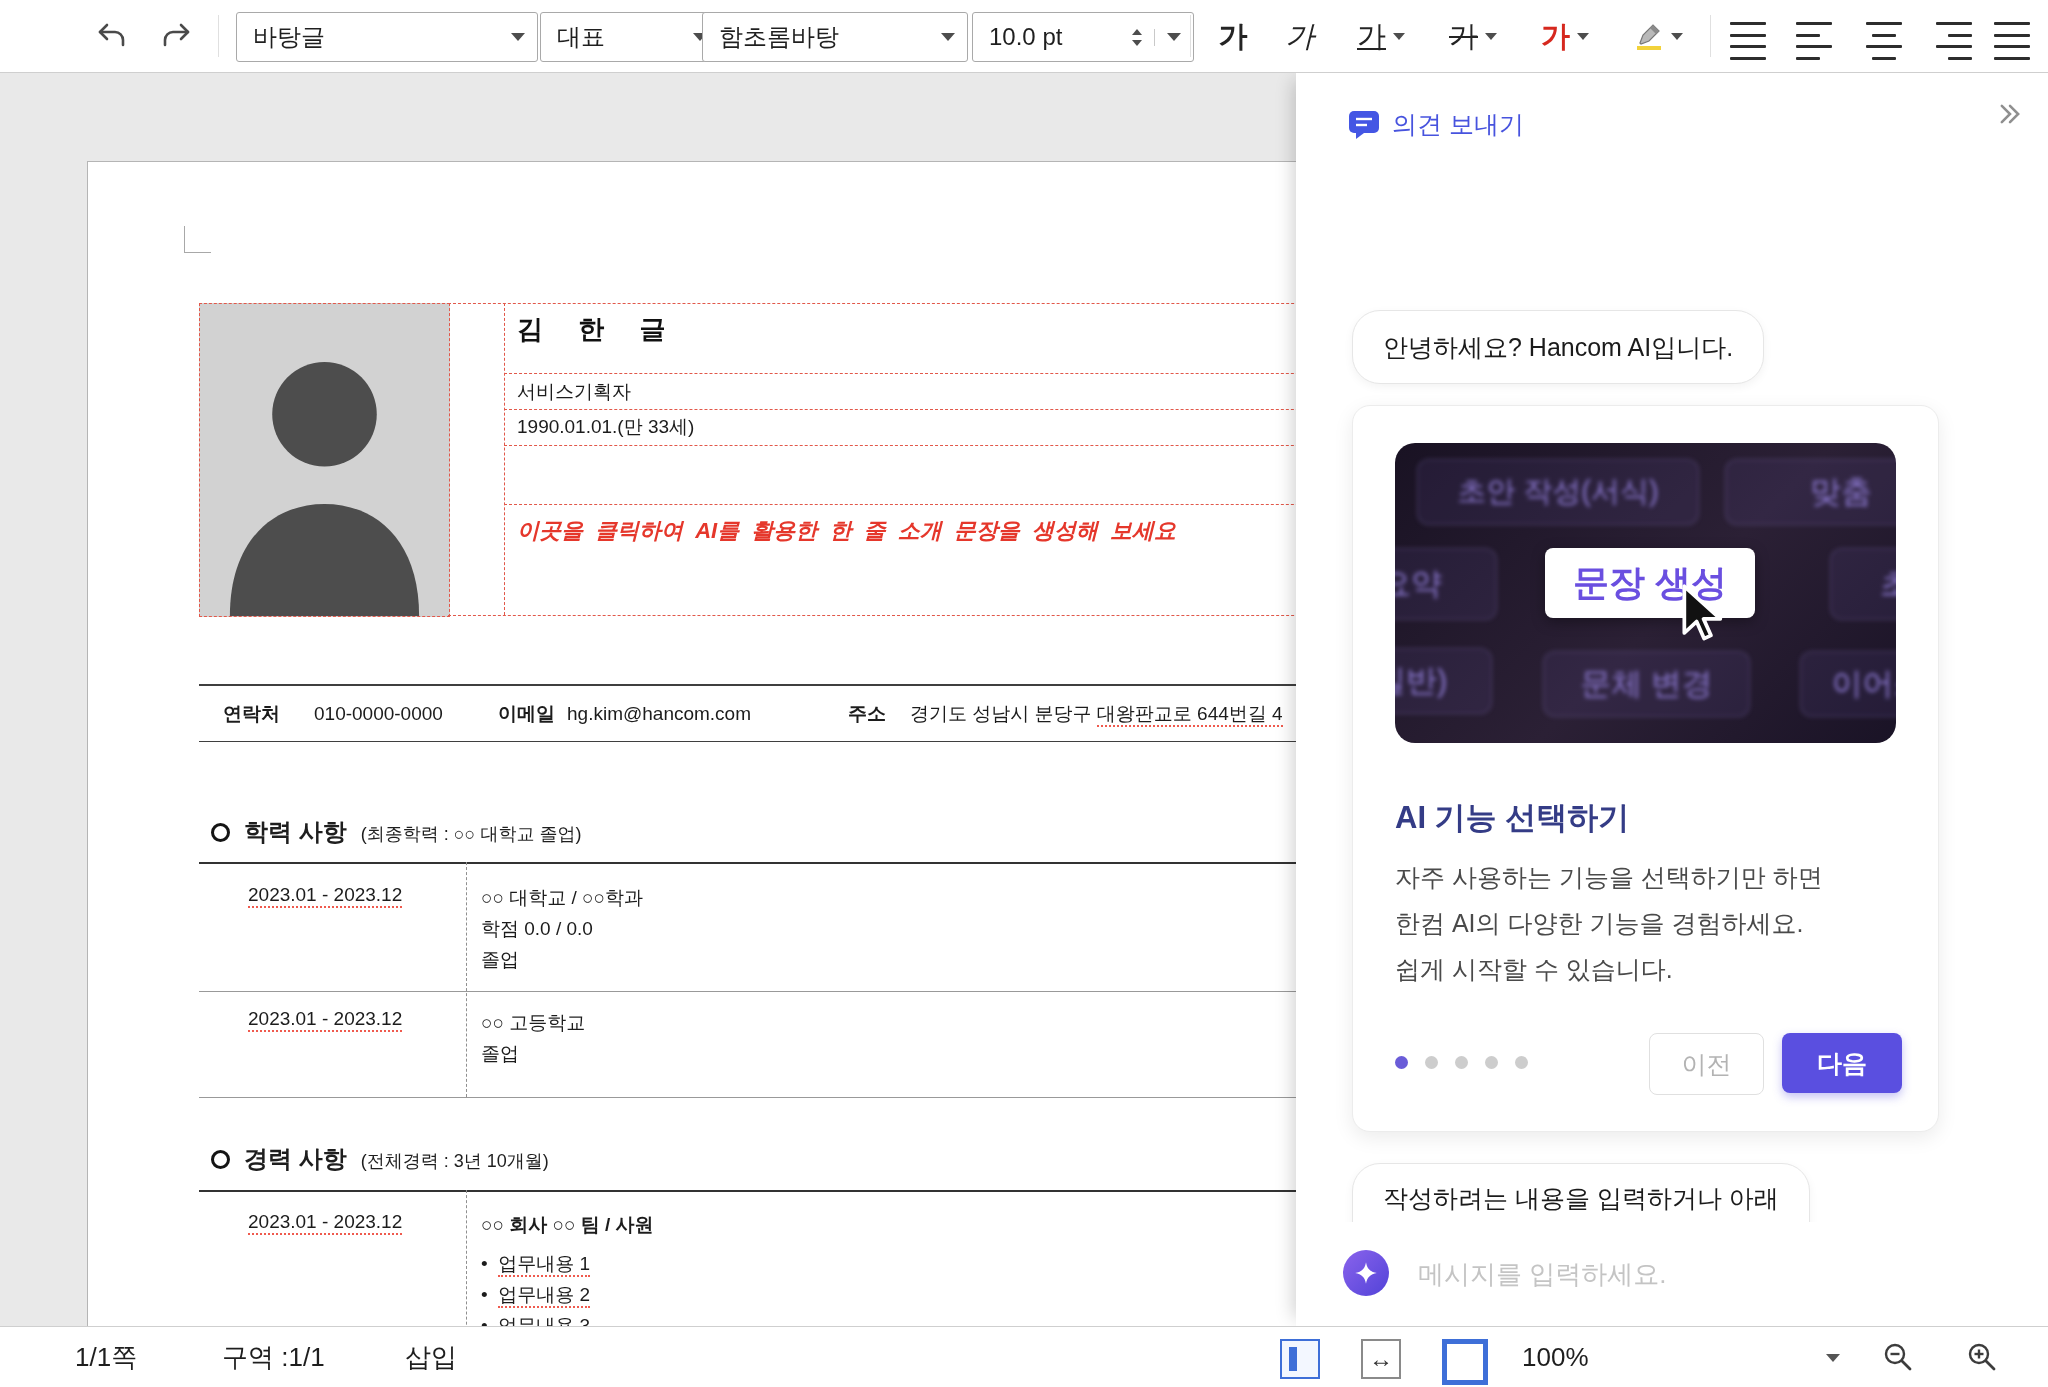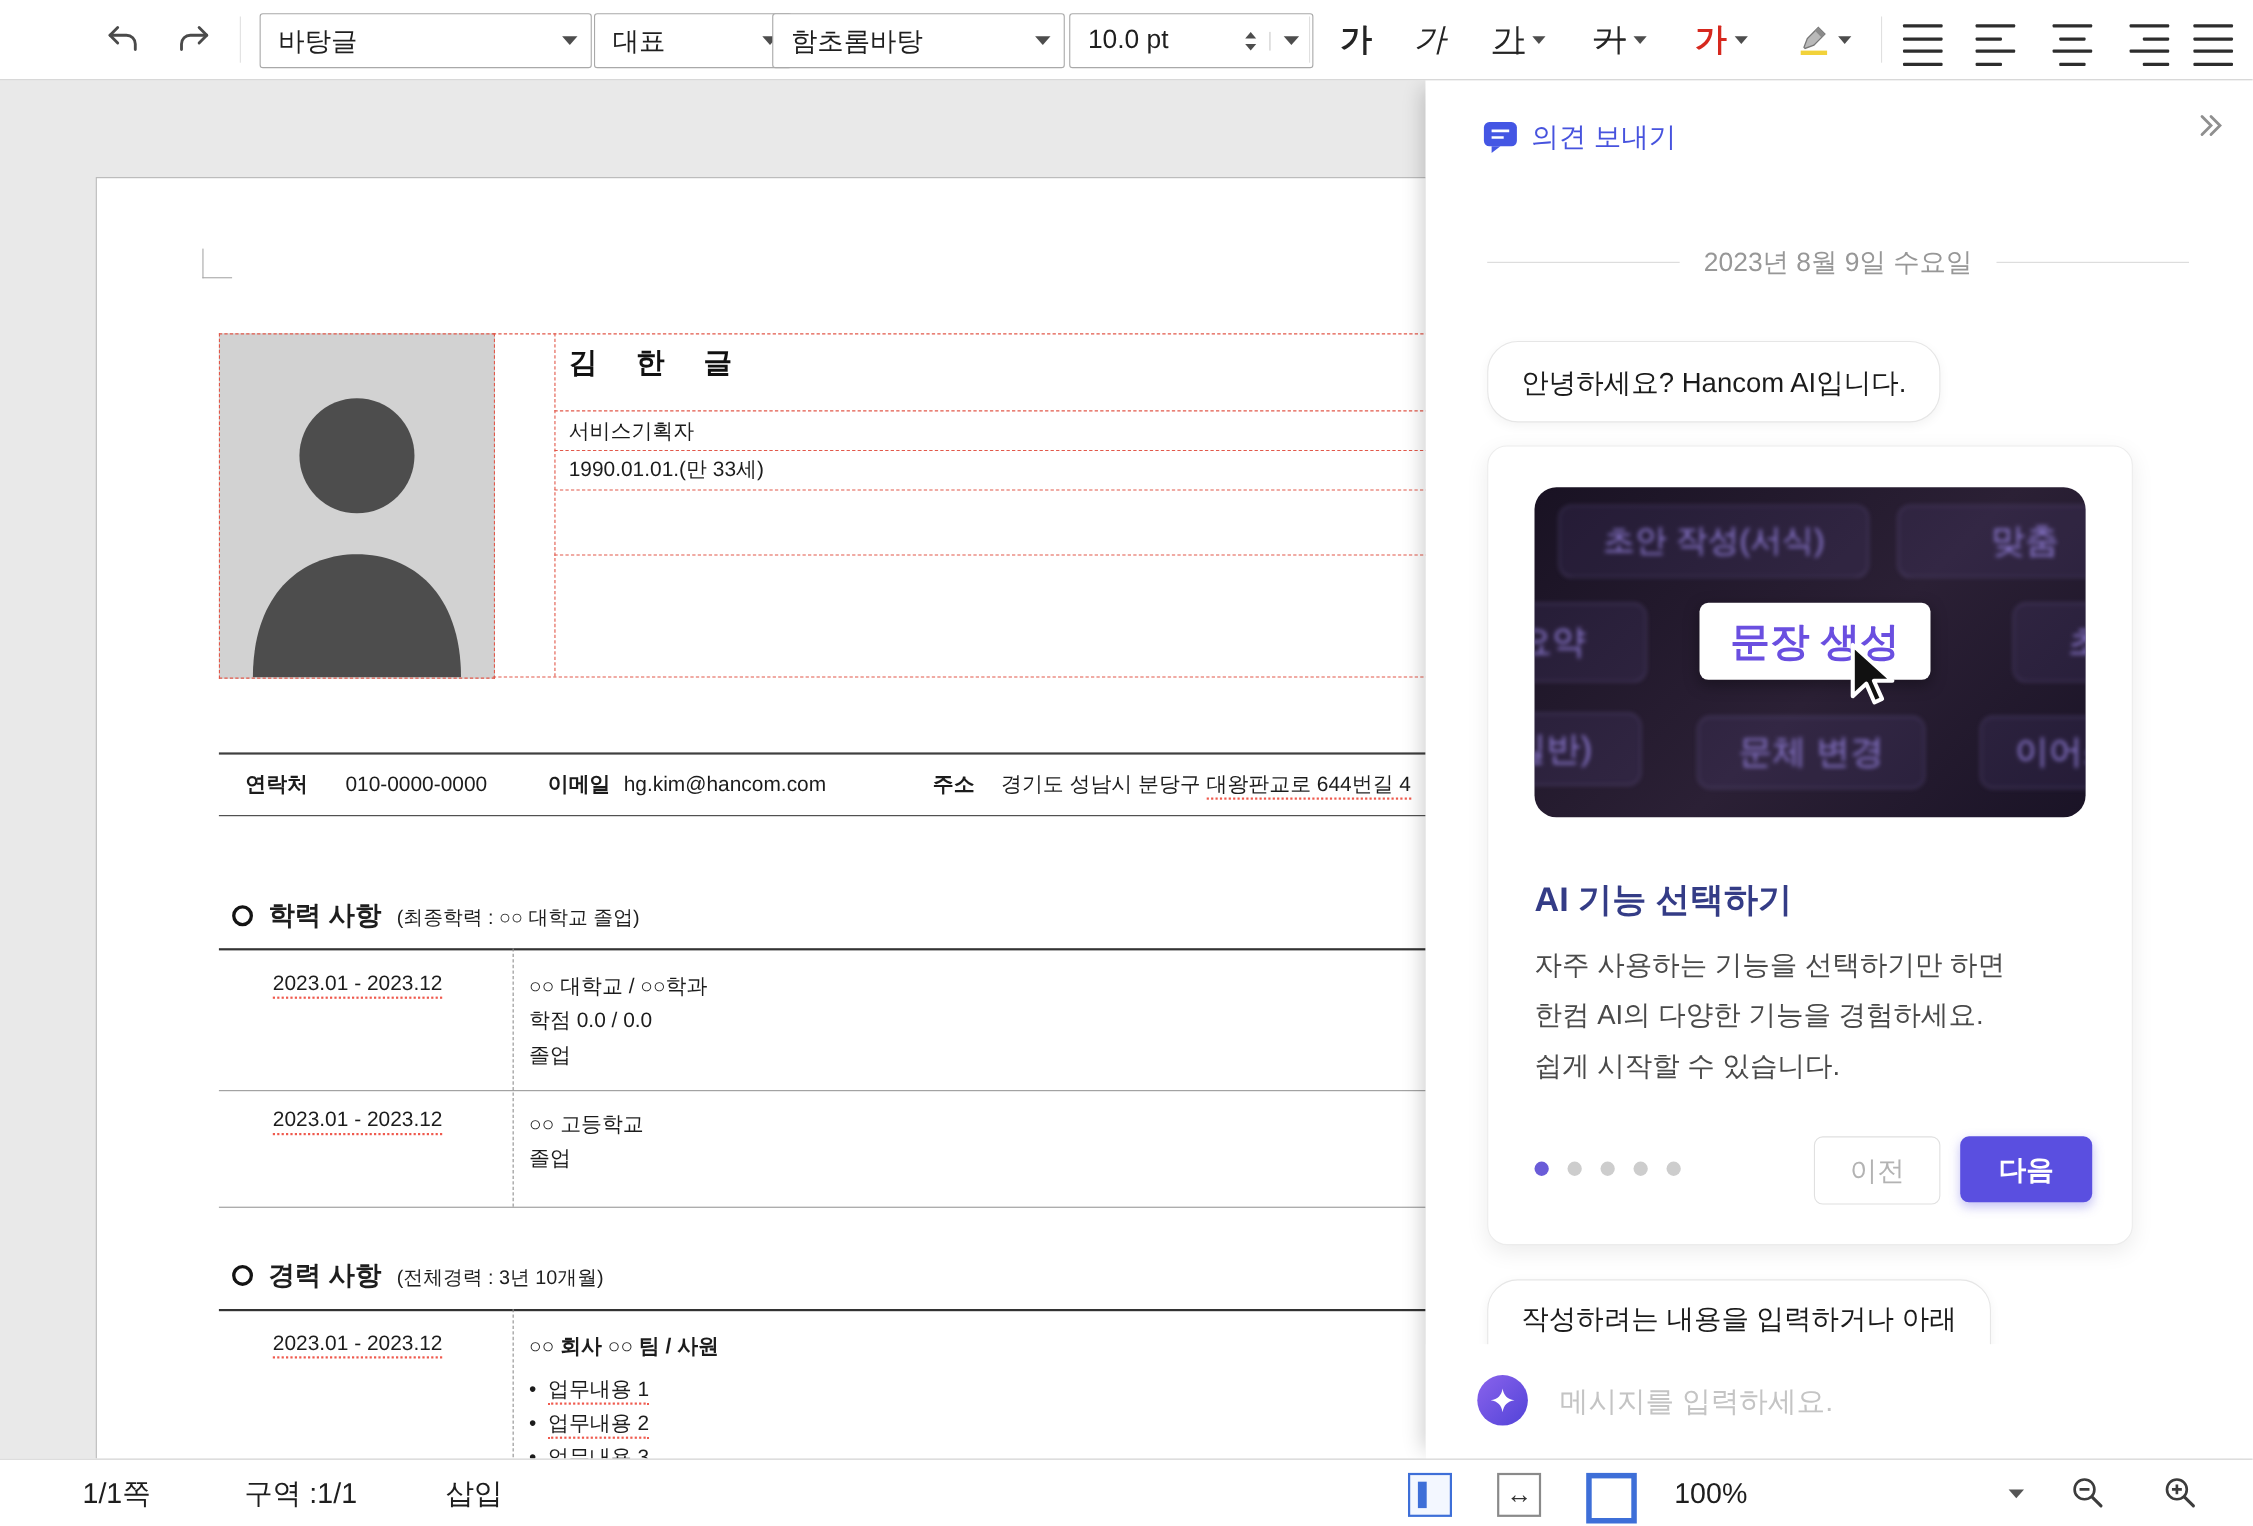--- a/index.html
+++ b/index.html
@@ -174,20 +174,21 @@
     <div class="rdv" style="left:416px;top:141px;height:312px;"></div>
     <div class="rdh" style="left:416px;top:211px;width:845px;"></div>
     <div class="rdh" style="left:416px;top:247px;width:845px;"></div>
     <div class="rdh" style="left:416px;top:283px;width:845px;"></div>
     <div class="rdh" style="left:416px;top:342px;width:845px;"></div>
     <div class="rdh" style="left:360px;top:453px;width:901px;"></div>
 
     <div class="abs" style="left:429px;top:150px;font-size:26px;font-weight:bold;letter-spacing:7px;word-spacing:14px;color:#111;">김 한 글</div>
     <div class="abs k19" style="left:429px;top:217px;">서비스기획자</div>
     <div class="abs k19" style="left:429px;top:252px;">1990.01.01.(만 33세)</div>
+    <div class="abs" style="left:429px;top:354px;font-size:22px;font-weight:bold;font-style:italic;color:#e5372b;white-space:nowrap;word-spacing:6px;">이곳을 클릭하여 AI를 활용한 한 줄 소개 문장을 생성해 보세요</div>
 
     <div class="dline" style="top:522px;border-top:2px solid #3f3f3f;"></div>
     <div class="abs" style="left:0;top:527px;width:1320px;height:50px;line-height:50px;">
       <span class="abs k19" style="left:135px;font-weight:bold;">연락처</span>
       <span class="abs k19" style="left:226px;">010-0000-0000</span>
       <span class="abs k19" style="left:410px;font-weight:bold;">이메일</span>
       <span class="abs k19" style="left:479px;">hg.kim@hancom.com</span>
       <span class="abs k19" style="left:760px;font-weight:bold;">주소</span>
       <span class="abs k19" style="left:822px;white-space:nowrap;"><span>경기도 성남시 분당구</span> <span class="sp">대왕판교로 644번길 4</span></span>
     </div>
@@ -244,25 +245,20 @@
   <div class="abs" style="left:52px;top:36px;display:flex;align-items:center;gap:12px;cursor:pointer;">
     <svg width="32" height="32" viewBox="0 0 32 32">
       <rect x="1" y="2" width="30" height="22" rx="5" fill="#4456e4"></rect>
       <path d="M8 24 L8 30 L16 24 Z" fill="#4456e4"></path>
       <line x1="8" y1="10" x2="24" y2="10" stroke="#fff" stroke-width="2.4"></line>
       <line x1="8" y1="16" x2="19" y2="16" stroke="#fff" stroke-width="2.4"></line>
     </svg>
     <span style="font-size:25px;color:#4753de;">의견 보내기</span>
   </div>
 
-  <div id="date-divider">
-    <span class="line"></span>
-    <span class="dtxt">2023년 8월 9일 수요일</span>
-    <span class="line"></span>
-  </div>
 
   <div class="bubble" style="left:56px;top:238px;height:72px;">
     <span>안녕하세요? Hancom AI입니다.</span>
   </div>
 
   <div id="ai-card">
     <div id="card-img">
       <div class="tile" style="left:22px;top:16px;width:280px;height:64px;font-size:29px;">
           <span>초안 작성(서식)</span>
         </div>

